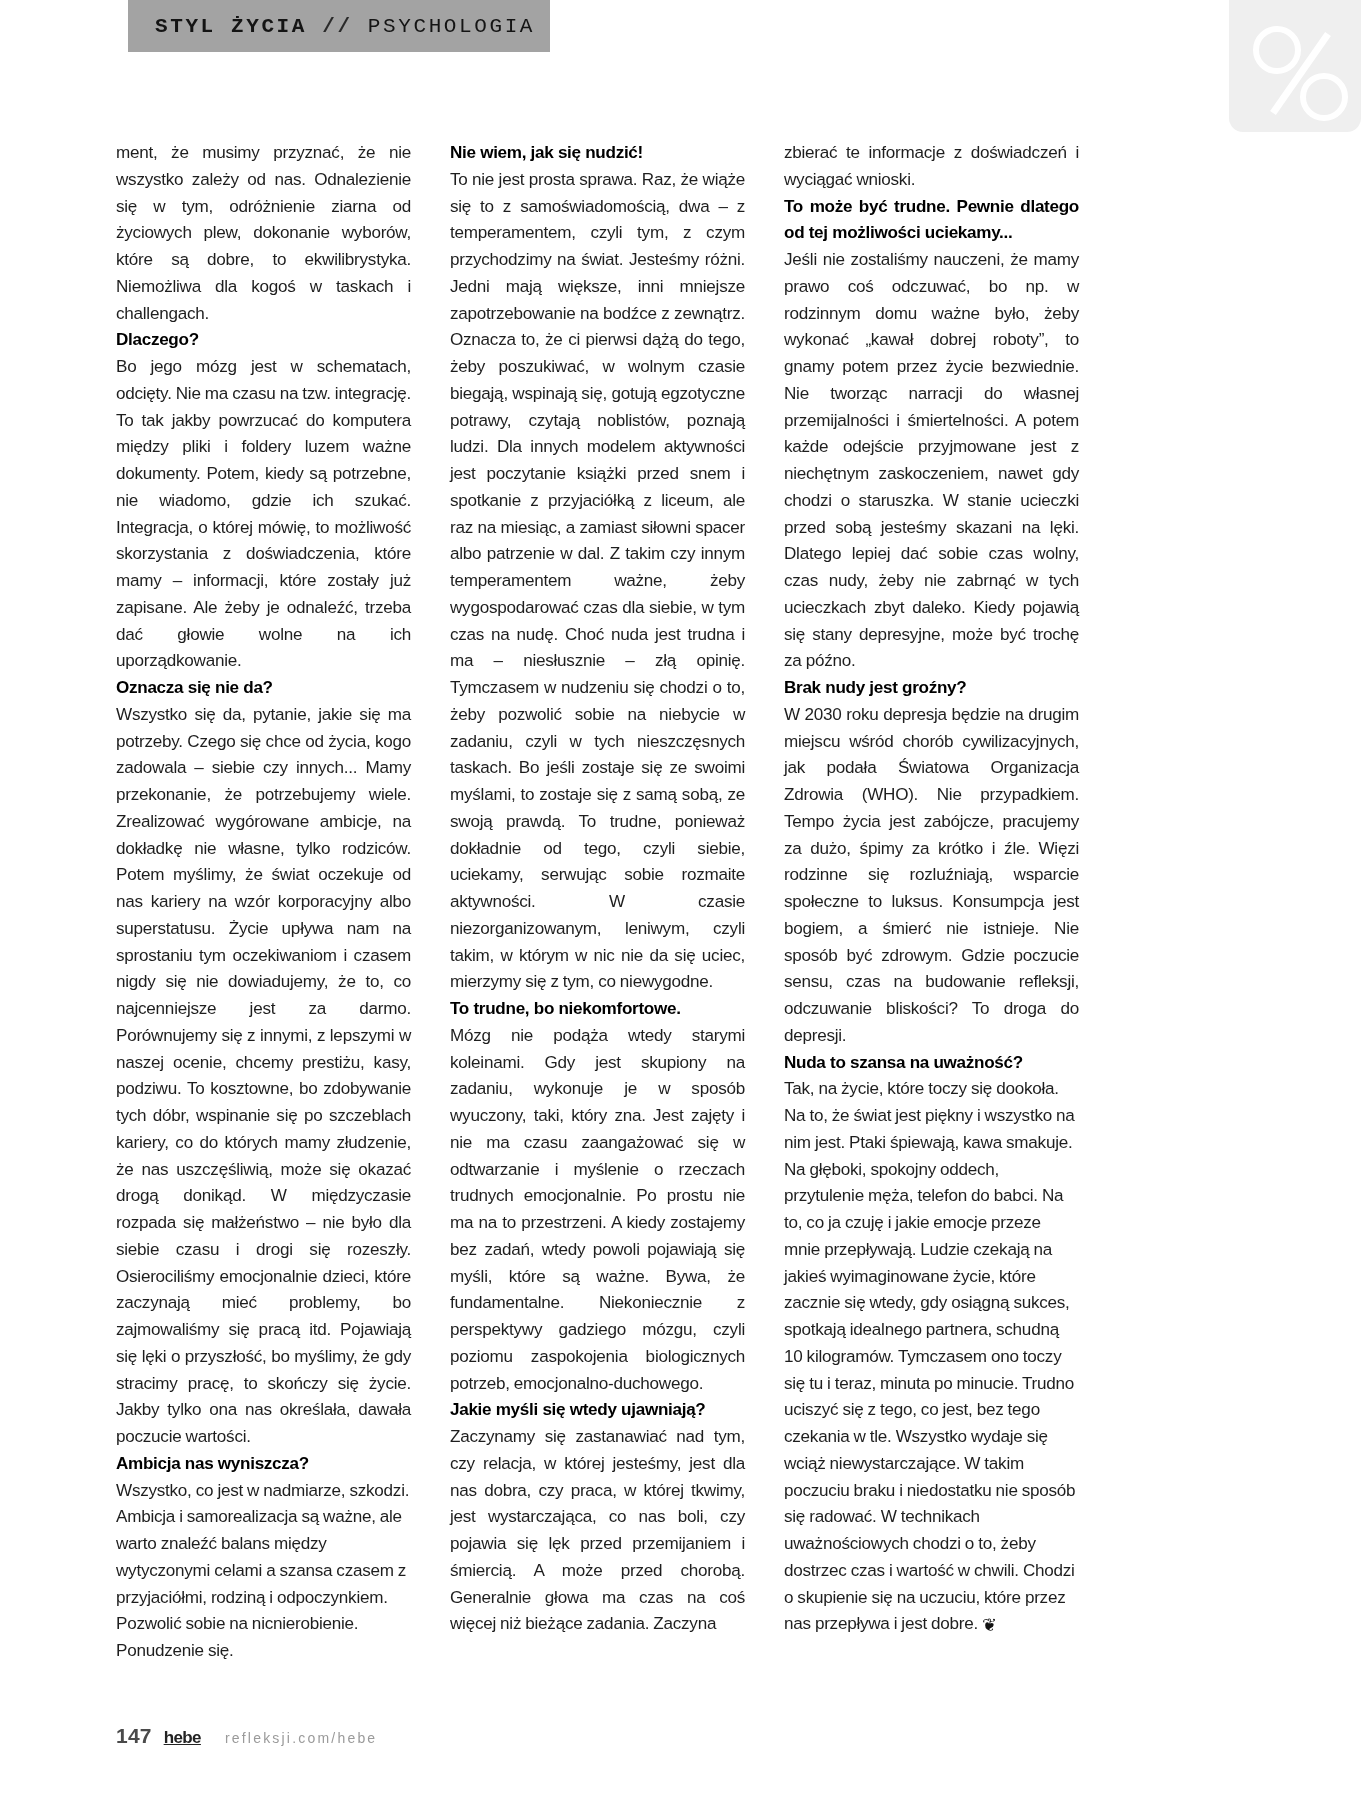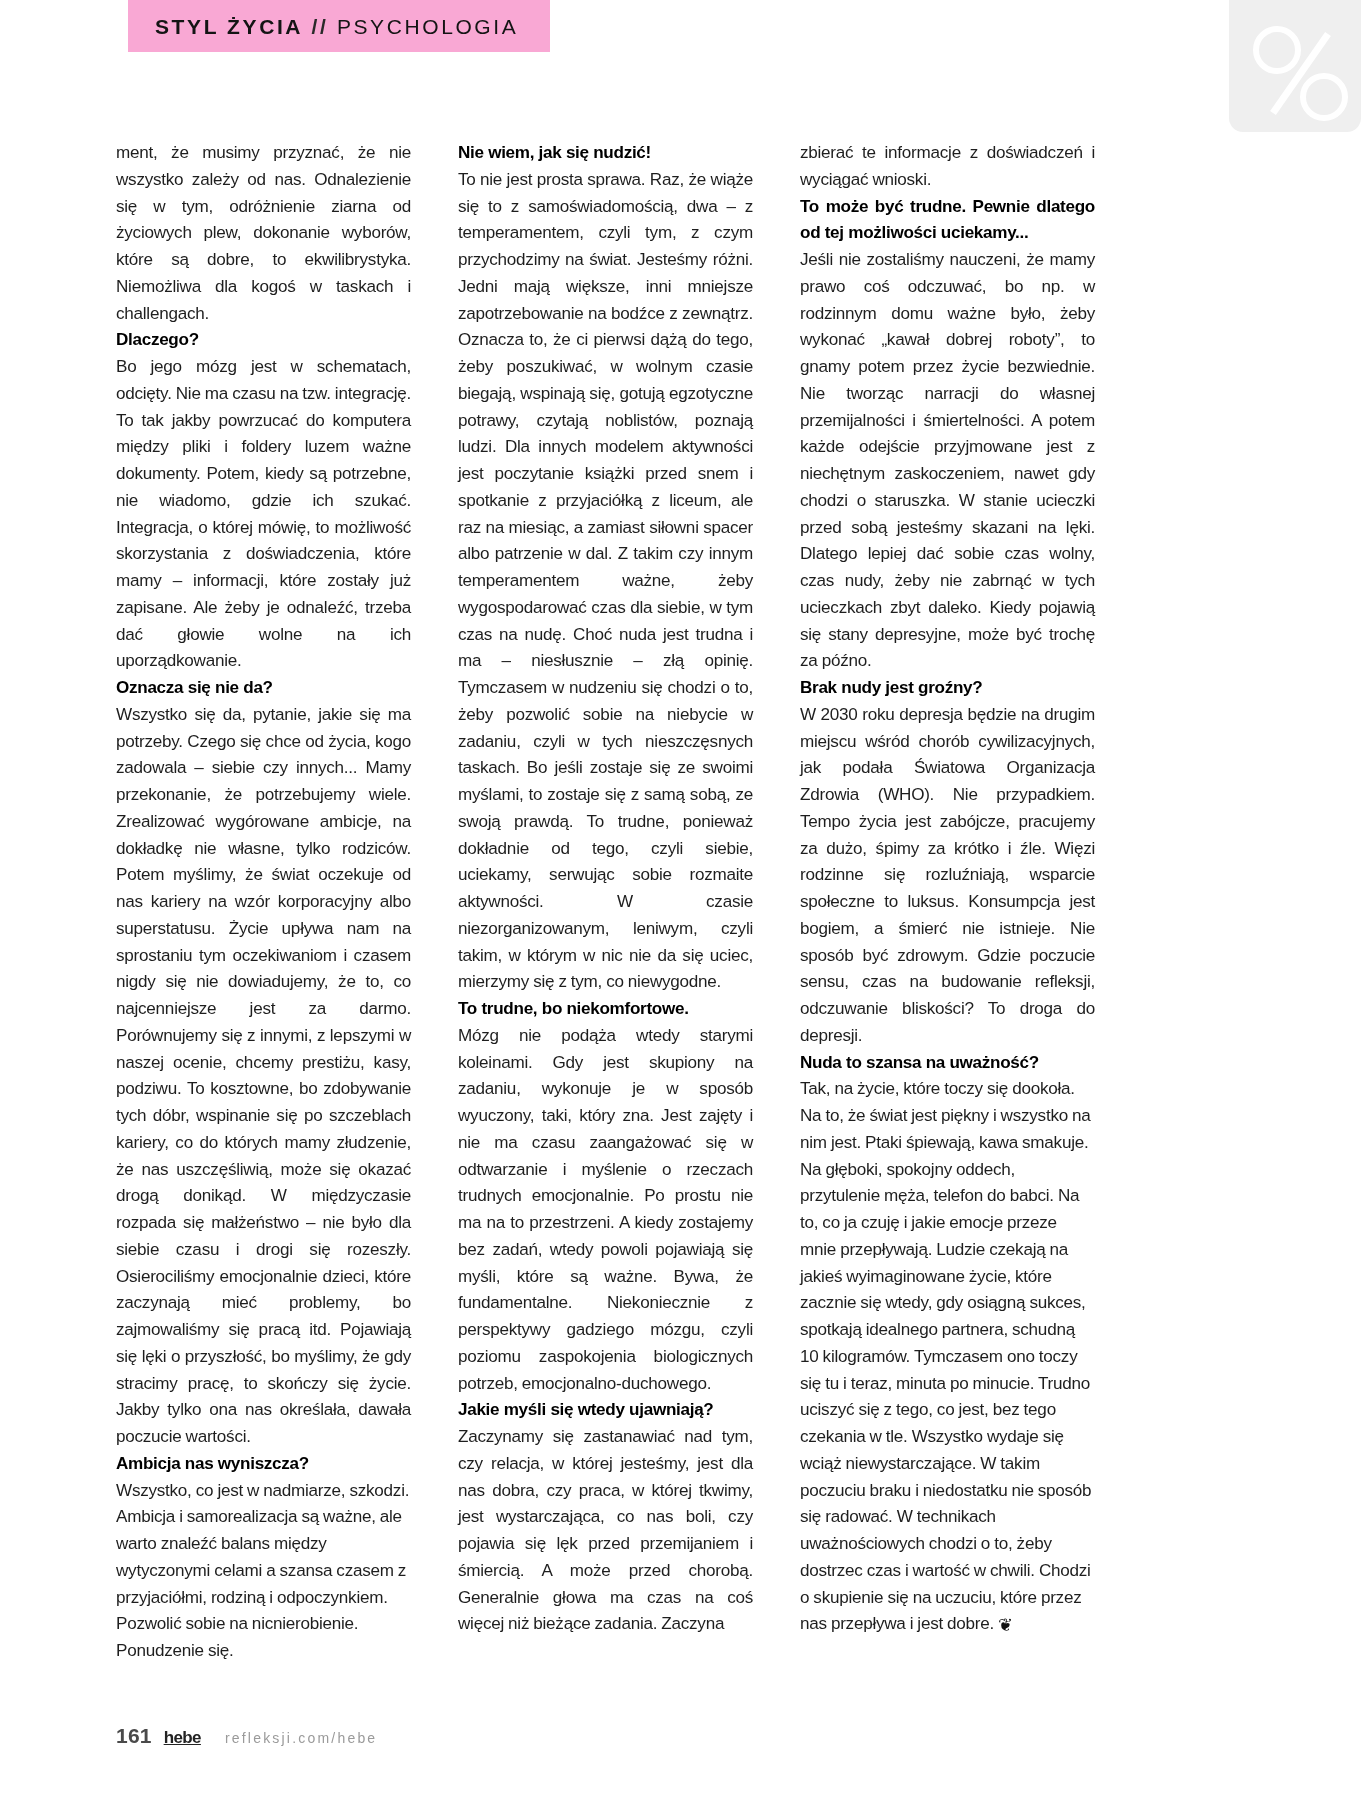--- a/index.html
+++ b/index.html
@@ -52,21 +52,21 @@
   }
   .watermark svg { display: block; }
 
   
   .article {
     position: absolute;
     left: 116px;
     top: 140px;
     width: 1030px;
     display: flex;
-    gap: 16px;
+    gap: 8px;
   }
   .col {
     width: 295px;
     margin-right: 31px;
     font-size: 17.1px;
     line-height: 1.565;
     text-align: justify;
     hyphens: none;
     -webkit-hyphens: none;
     color: #1e1e1e;
@@ -123,21 +123,21 @@
   .social {
     margin-left: 24px;
     font-size: 14px;
     color: #9a9a9a;
     letter-spacing: 2.2px;
   }
 </style>
 </head>
 <body>
 
-<div class="kicker-bar" style="background: #f9a8d4;">
+<div class="kicker-bar" style="background: #a3a3a3; font-family: Liberation Mono, monospace;">
   <div class="kicker-text">
     <span class="kicker-strong">STYL ŻYCIA</span>
     <span class="kicker-sep">//</span>
     <span class="kicker-light">PSYCHOLOGIA</span>
   </div>
 </div>
 
 <div class="watermark" style="background: rgb(239, 239, 239);">
   <svg width="132" height="132" viewBox="0 0 132 132" aria-hidden="true">
     <g fill="none" stroke="#ffffff" stroke-width="6">
@@ -175,16 +175,16 @@
     <p>Jeśli nie zostaliśmy nauczeni, że mamy prawo coś odczuwać, bo np. w rodzinnym domu ważne było, żeby wykonać „kawał dobrej roboty”, to gnamy potem przez życie bezwiednie. Nie tworząc narracji do własnej przemijalności i śmiertelności. A potem każde odejście przyjmowane jest z niechętnym zaskoczeniem, nawet gdy chodzi o staruszka. W stanie ucieczki przed sobą jesteśmy skazani na lęki. Dlatego lepiej dać sobie czas wolny, czas nudy, żeby nie zabrnąć w tych ucieczkach zbyt daleko. Kiedy pojawią się stany depresyjne, może być trochę za późno.</p>
     <h3>Brak nudy jest groźny?</h3>
     <p>W 2030 roku depresja będzie na drugim miejscu wśród chorób cywilizacyjnych, jak podała Światowa Organizacja Zdrowia (WHO). Nie przypadkiem. Tempo życia jest zabójcze, pracujemy za dużo, śpimy za krótko i źle. Więzi rodzinne się rozluźniają, wsparcie społeczne to luksus. Konsumpcja jest bogiem, a śmierć nie istnieje. Nie sposób być zdrowym. Gdzie poczucie sensu, czas na budowanie refleksji, odczuwanie bliskości? To droga do depresji.</p>
     <h3>Nuda to szansa na uważność?</h3>
     <p class="last"><span>Tak, na życie, które toczy się dookoła. Na to, że świat jest piękny i wszystko na nim jest. Ptaki śpiewają, kawa smakuje. Na głęboki, spokojny oddech, przytulenie męża, telefon do babci. Na to, co ja czuję i jakie emocje przeze mnie przepływają. Ludzie czekają na jakieś wyimaginowane życie, które zacznie się wtedy, gdy osiągną sukces, spotkają idealnego partnera, schudną 10 kilogramów. Tymczasem ono toczy się tu i teraz, minuta po minucie. Trudno uciszyć się z tego, co jest, bez tego czekania w tle. Wszystko wydaje się wciąż niewystarczające. W takim poczuciu braku i niedostatku nie sposób się radować. W technikach uważnościowych chodzi o to, żeby dostrzec czas i wartość w chwili. Chodzi o skupienie się na uczuciu, które przez nas przepływa i jest dobre.</span><span class="endmark">❦</span></p>
   </div>
 
 </div>
 
 <div class="footer">
-  <span class="folio">161</span>
+  <span class="folio">147</span>
   <span class="brand">hebe</span>
   <span class="social">refleksji.com/hebe</span>
 </div>
 
 </body></html>

